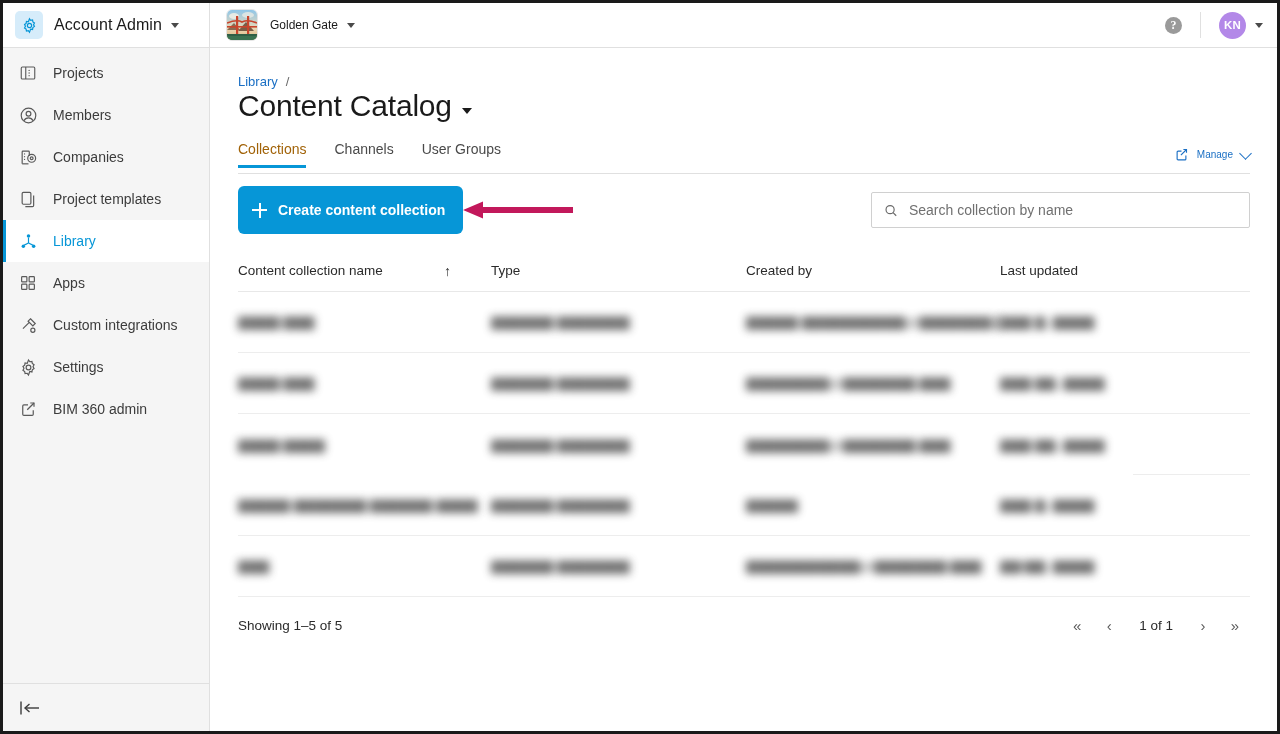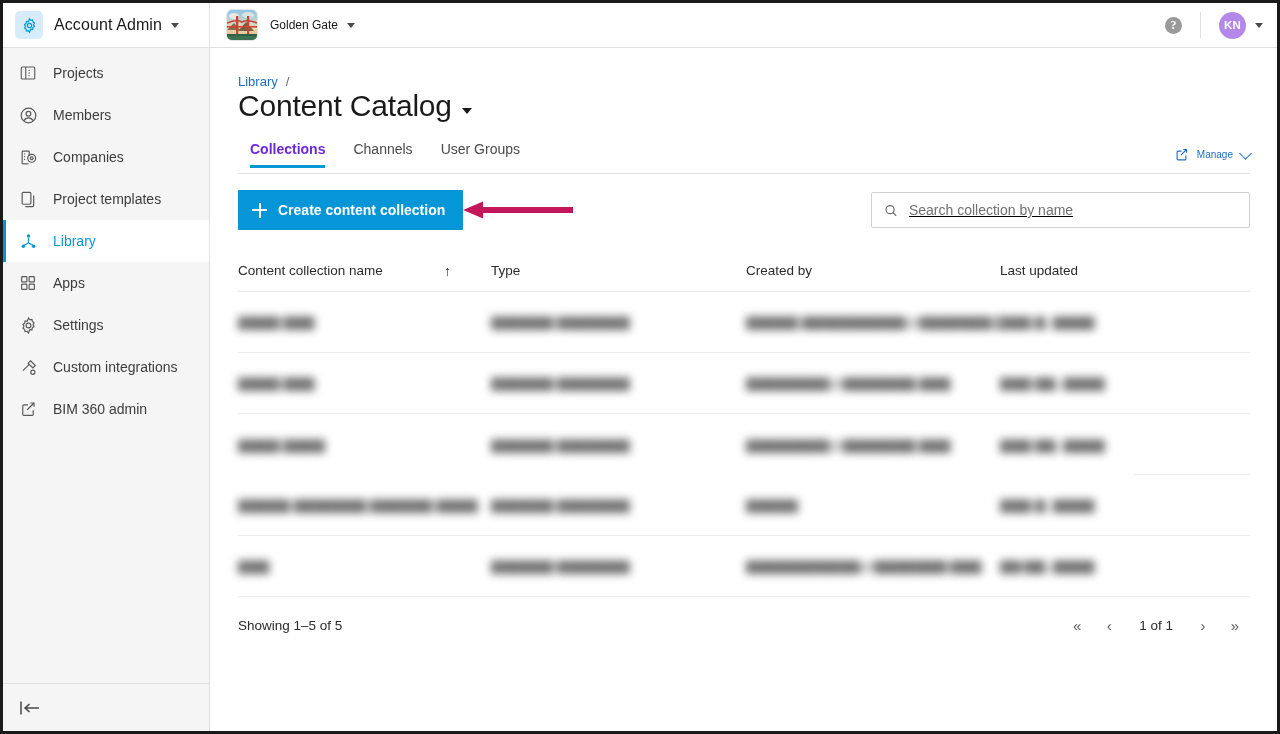--- a/index.html
+++ b/index.html
@@ -142,21 +142,21 @@
 
   .tabrow {
     margin-top: 18px; height: 33px;
     border-bottom: 1px solid #e0e0e0;
     display: flex; align-items: flex-start; position: relative;
   }
   .tab {
     font-size: 14px; color: #4a4a4a; cursor: pointer;
     padding-bottom: 10px; margin-right: 28px; position: relative;
   }
-  .tab.sel { color: #6d28d9; font-weight: 700; margin-left: 12px; }
+  .tab.sel { color: #a16207; font-weight: 400; }
   .tab.sel::after {
     content: ""; position: absolute; left: 0; right: 0; bottom: -1px;
     height: 3px; background: #0696d7;
   }
   .manage {
     position: absolute; right: 0; bottom: 11px;
     display: flex; align-items: center; gap: 8px;
     color: #1a6fc4; font-size: 10px; cursor: pointer;
   }
   .chev {
@@ -165,22 +165,22 @@
     border-bottom: 1.6px solid #1a6fc4;
     transform: rotate(45deg); margin-bottom: 3px;
   }
 
   
   .actionrow {
     margin-top: 18px; height: 36px; position: relative;
     display: flex; align-items: center;
   }
   .btn-create {
-    height: 40px; background: #0696d7; color: #ffffff;
-    border: none; border-radius: 1px;
+    height: 48px; background: #0696d7; color: #ffffff;
+    border: none; border-radius: 6px;
     font-size: 14px; font-weight: 700;
     display: flex; align-items: center; padding: 0 18px 0 14px;
     cursor: pointer; font-family: "Liberation Sans", sans-serif;
   }
   .plus {
     width: 15px; height: 15px; position: relative; margin-right: 11px;
   }
   .plus::before, .plus::after {
     content: ""; position: absolute; background: #fff;
   }
@@ -190,21 +190,21 @@
   .annot-arrow {
     position: absolute; left: 225px; top: 9px;
     width: 110px; height: 18px;
   }
 
   .searchbox {
     position: absolute; right: 0; top: 0;
     width: 379px; height: 36px;
     border: 1px solid #d0d0d0; border-radius: 2px;
     background: #fff;
-    display: flex; align-items: center; padding: 0 12px; text-decoration: underline;
+    display: flex; align-items: center; padding: 0 12px;
   }
   .searchbox input {
     border: none; outline: none; margin-left: 11px;
     font-size: 14px; color: #3c3c3c; width: 100%;
     font-family: "Liberation Sans", sans-serif; background: transparent;
   }
   .searchbox input::placeholder { color: #707070; }
 
   
   .table { margin-top: 22px; }
@@ -380,36 +380,36 @@
             <rect x="3.5" y="13.5" width="7" height="7" rx="1"></rect>
             <rect x="13.5" y="13.5" width="7" height="7" rx="1"></rect>
           </svg>
         </span>
         <span class="lbl">Apps</span>
       </div>
 
       <div class="nav-item">
         <span class="ic">
           <svg width="19" height="19" viewBox="0 0 24 24" fill="none" stroke="currentColor" stroke-width="1.5">
-            <circle cx="12" cy="12" r="3"></circle>
-            <path d="M12 2.5l1.6 2.2 2.7-.5.5 2.7 2.2 1.6-1.3 2.4 1.3 2.4-2.2 1.6-.5 2.7-2.7-.5L12 21.5l-1.6-2.2-2.7.5-.5-2.7-2.2-1.6L6.3 13 5 10.6l2.2-1.6.5-2.7 2.7.5z"></path>
-          </svg>
-        </span>
-        <span class="lbl">Settings</span>
-      </div>
-
-      <div class="nav-item">
-        <span class="ic">
-          <svg width="19" height="19" viewBox="0 0 24 24" fill="none" stroke="currentColor" stroke-width="1.5">
             <path d="M14.5 3.5 L20.5 9.5 L17.5 12.5 L11.5 6.5 Z"></path>
             <line x1="13" y1="8" x2="5" y2="16"></line>
             <circle cx="17.5" cy="18" r="2.6"></circle>
           </svg>
         </span>
         <span class="lbl">Custom integrations</span>
+      </div>
+
+      <div class="nav-item">
+        <span class="ic">
+          <svg width="19" height="19" viewBox="0 0 24 24" fill="none" stroke="currentColor" stroke-width="1.5">
+            <circle cx="12" cy="12" r="3"></circle>
+            <path d="M12 2.5l1.6 2.2 2.7-.5.5 2.7 2.2 1.6-1.3 2.4 1.3 2.4-2.2 1.6-.5 2.7-2.7-.5L12 21.5l-1.6-2.2-2.7.5-.5-2.7-2.2-1.6L6.3 13 5 10.6l2.2-1.6.5-2.7 2.7.5z"></path>
+          </svg>
+        </span>
+        <span class="lbl">Settings</span>
       </div>
 
       <div class="nav-item">
         <span class="ic">
           <svg width="18" height="18" viewBox="0 0 24 24" fill="none" stroke="currentColor" stroke-width="1.6">
             <path d="M19 13.5V19a1.5 1.5 0 0 1-1.5 1.5h-11A1.5 1.5 0 0 1 5 19V8a1.5 1.5 0 0 1 1.5-1.5H12"></path>
             <path d="M15 4h5v5"></path>
             <line x1="11" y1="13" x2="20" y2="4"></line>
           </svg>
         </span>

